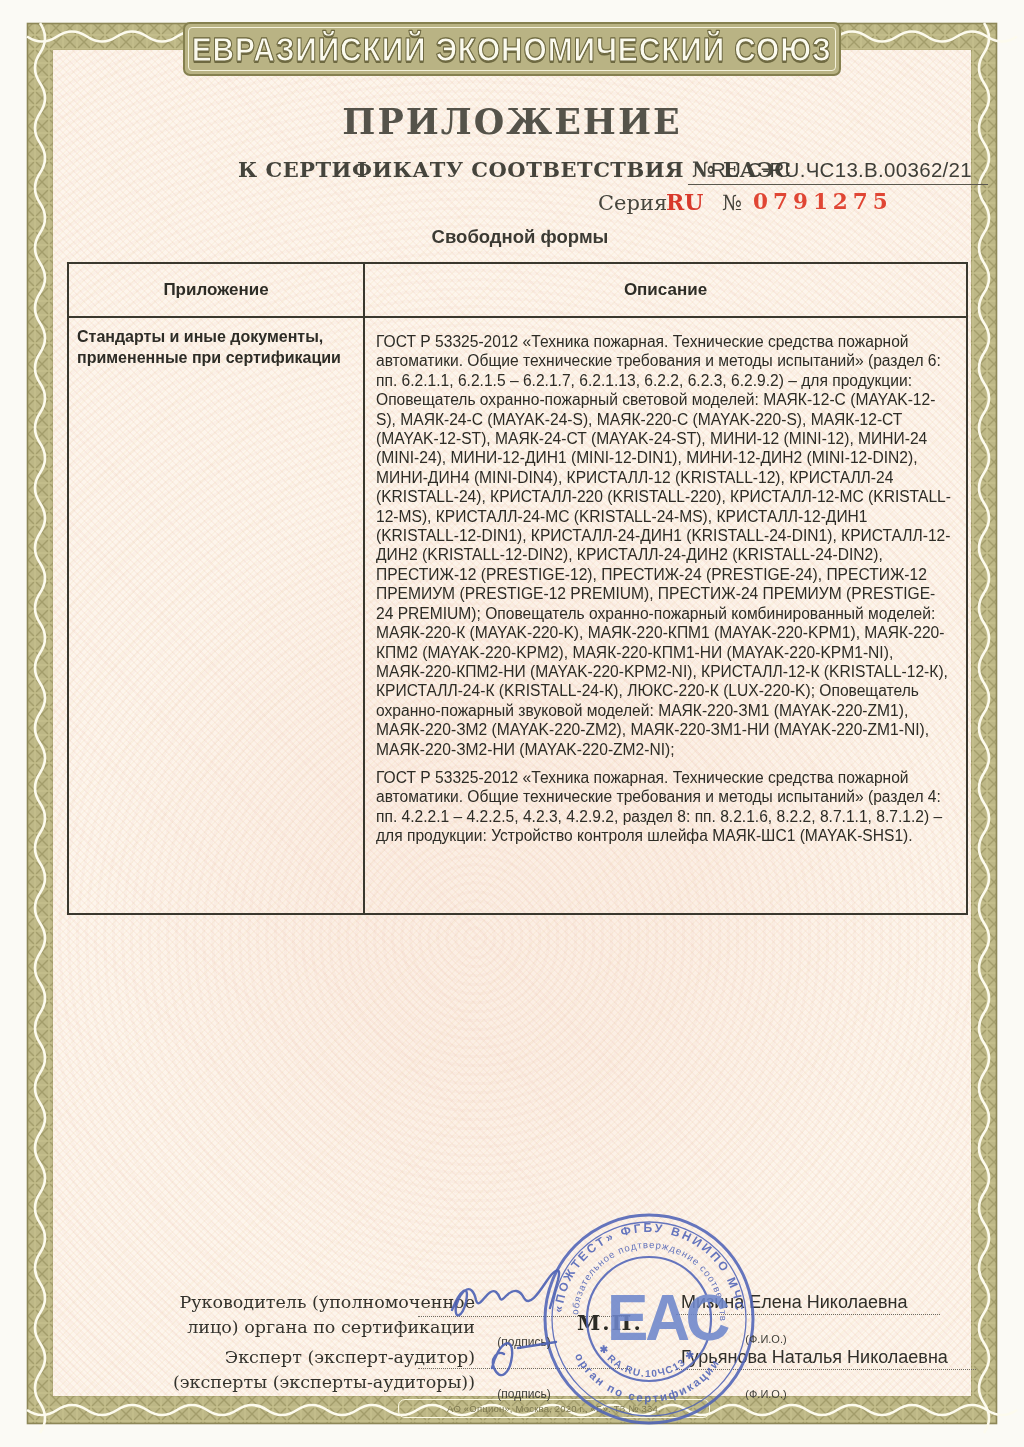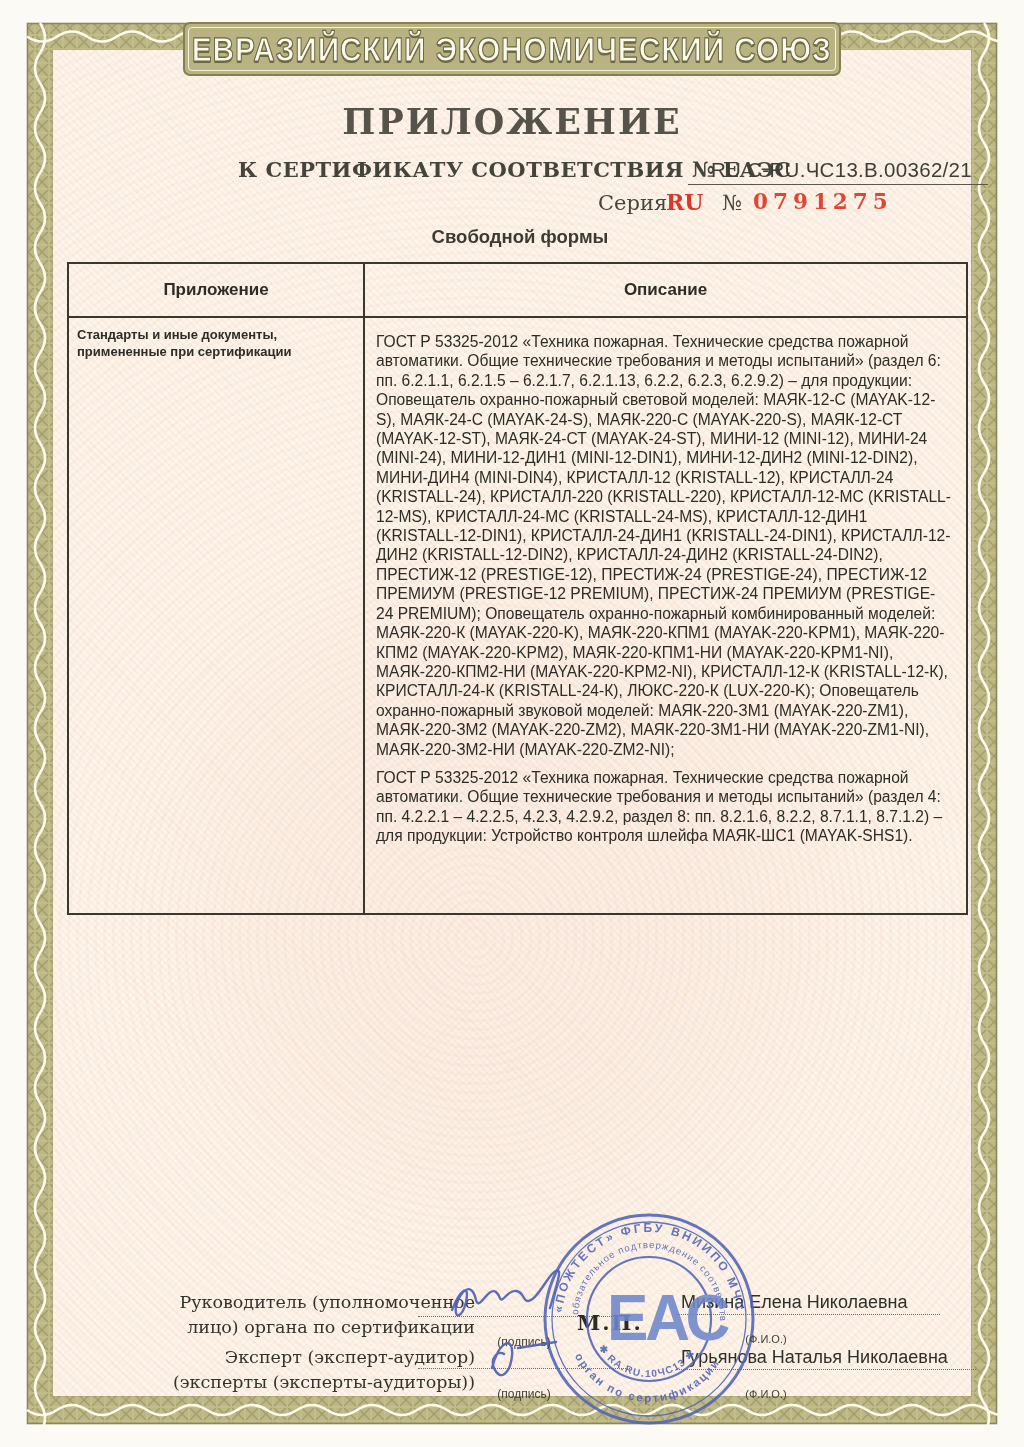--- a/index.html
+++ b/index.html
@@ -40,21 +40,21 @@
       font-size:21.5px;color:#e04634;letter-spacing:5px;}
   .form-type{left:0;top:226px;width:1040px;text-align:center;font-weight:bold;font-size:18.5px;color:#3b3a33;}
   
   .cert-table{position:absolute;left:67px;top:262px;width:901px;z-index:4;
       border:2px solid #3a382e;border-collapse:collapse;box-sizing:border-box;
       display:grid;grid-template-columns:296px 1fr;background:transparent;}
   .cell{box-sizing:border-box;color:#2d2c26;}
   .th{border-bottom:2px solid #3a382e;height:54px;display:flex;align-items:center;justify-content:center;
       font-weight:bold;font-size:17px;}
   .th-left{border-right:2px solid #3a382e;}
-  .td-left{border-right:2px solid #3a382e;padding:9px 14px 9px 8px;font-weight:bold;font-size:13px;line-height:1.3;}
+  .td-left{border-right:2px solid #3a382e;padding:9px 14px 9px 8px;font-weight:bold;font-size:16px;line-height:1.3;}
   .td-right{padding:14px 14px 10px 11px;font-size:15.6px;line-height:1.245;height:595px;}
   .td-right p{margin:0 0 9px 0;}
   
   .sig{position:absolute;z-index:4;color:#33322c;}
   .sig-label{font-family:"DejaVu Serif",serif;font-size:17.5px;line-height:1.42;width:320px;text-align:right;}
   .dotline{border-bottom:1.6px dotted #6f6d63;position:absolute;z-index:4;}
   .caption{position:absolute;z-index:6;font-size:12px;color:#3f3e38;text-align:center;margin-top:16px;}
   .sig-name{position:absolute;z-index:4;font-size:18px;color:#2f2e29;white-space:nowrap;}
   .mp{position:absolute;left:577px;top:1310px;z-index:4;font-family:"DejaVu Serif",serif;
       font-weight:bold;font-size:21px;letter-spacing:2px;color:#2c2b25;}
@@ -159,14 +159,15 @@
     </g>
   </svg>
 
   <svg id="sig-strokes" width="1024" height="1447">
     <g fill="none" stroke="#4f63b5" stroke-width="2.4" stroke-linecap="round" opacity=".92">
       <path d="M452 1310 c 8 -20, 18 -28, 14 -8 c -4 16, -12 18, -10 4 c 6 -18, 16 -24, 20 -6 c 3 12, 12 -14, 20 -8 c 6 5, 2 12, 10 4 c 8 -8, 14 -6, 18 2 c 5 9, 14 -4, 22 -16 c 8 -12, 16 -18, 12 -2 l -8 28"></path>
       <path d="M492 1368 c 6 -26, 22 -34, 20 -12 c -2 18, -12 26, -18 12 c -4 -10, 4 -18, 10 -14 m 14 -6 l 38 -6"></path>
     </g>
   </svg>
 
+  <div class="imprint">АО «Опцион», Москва, 2020 г., «Б». ТЗ № 334.</div>
 
 </div>
 
 </body></html>

